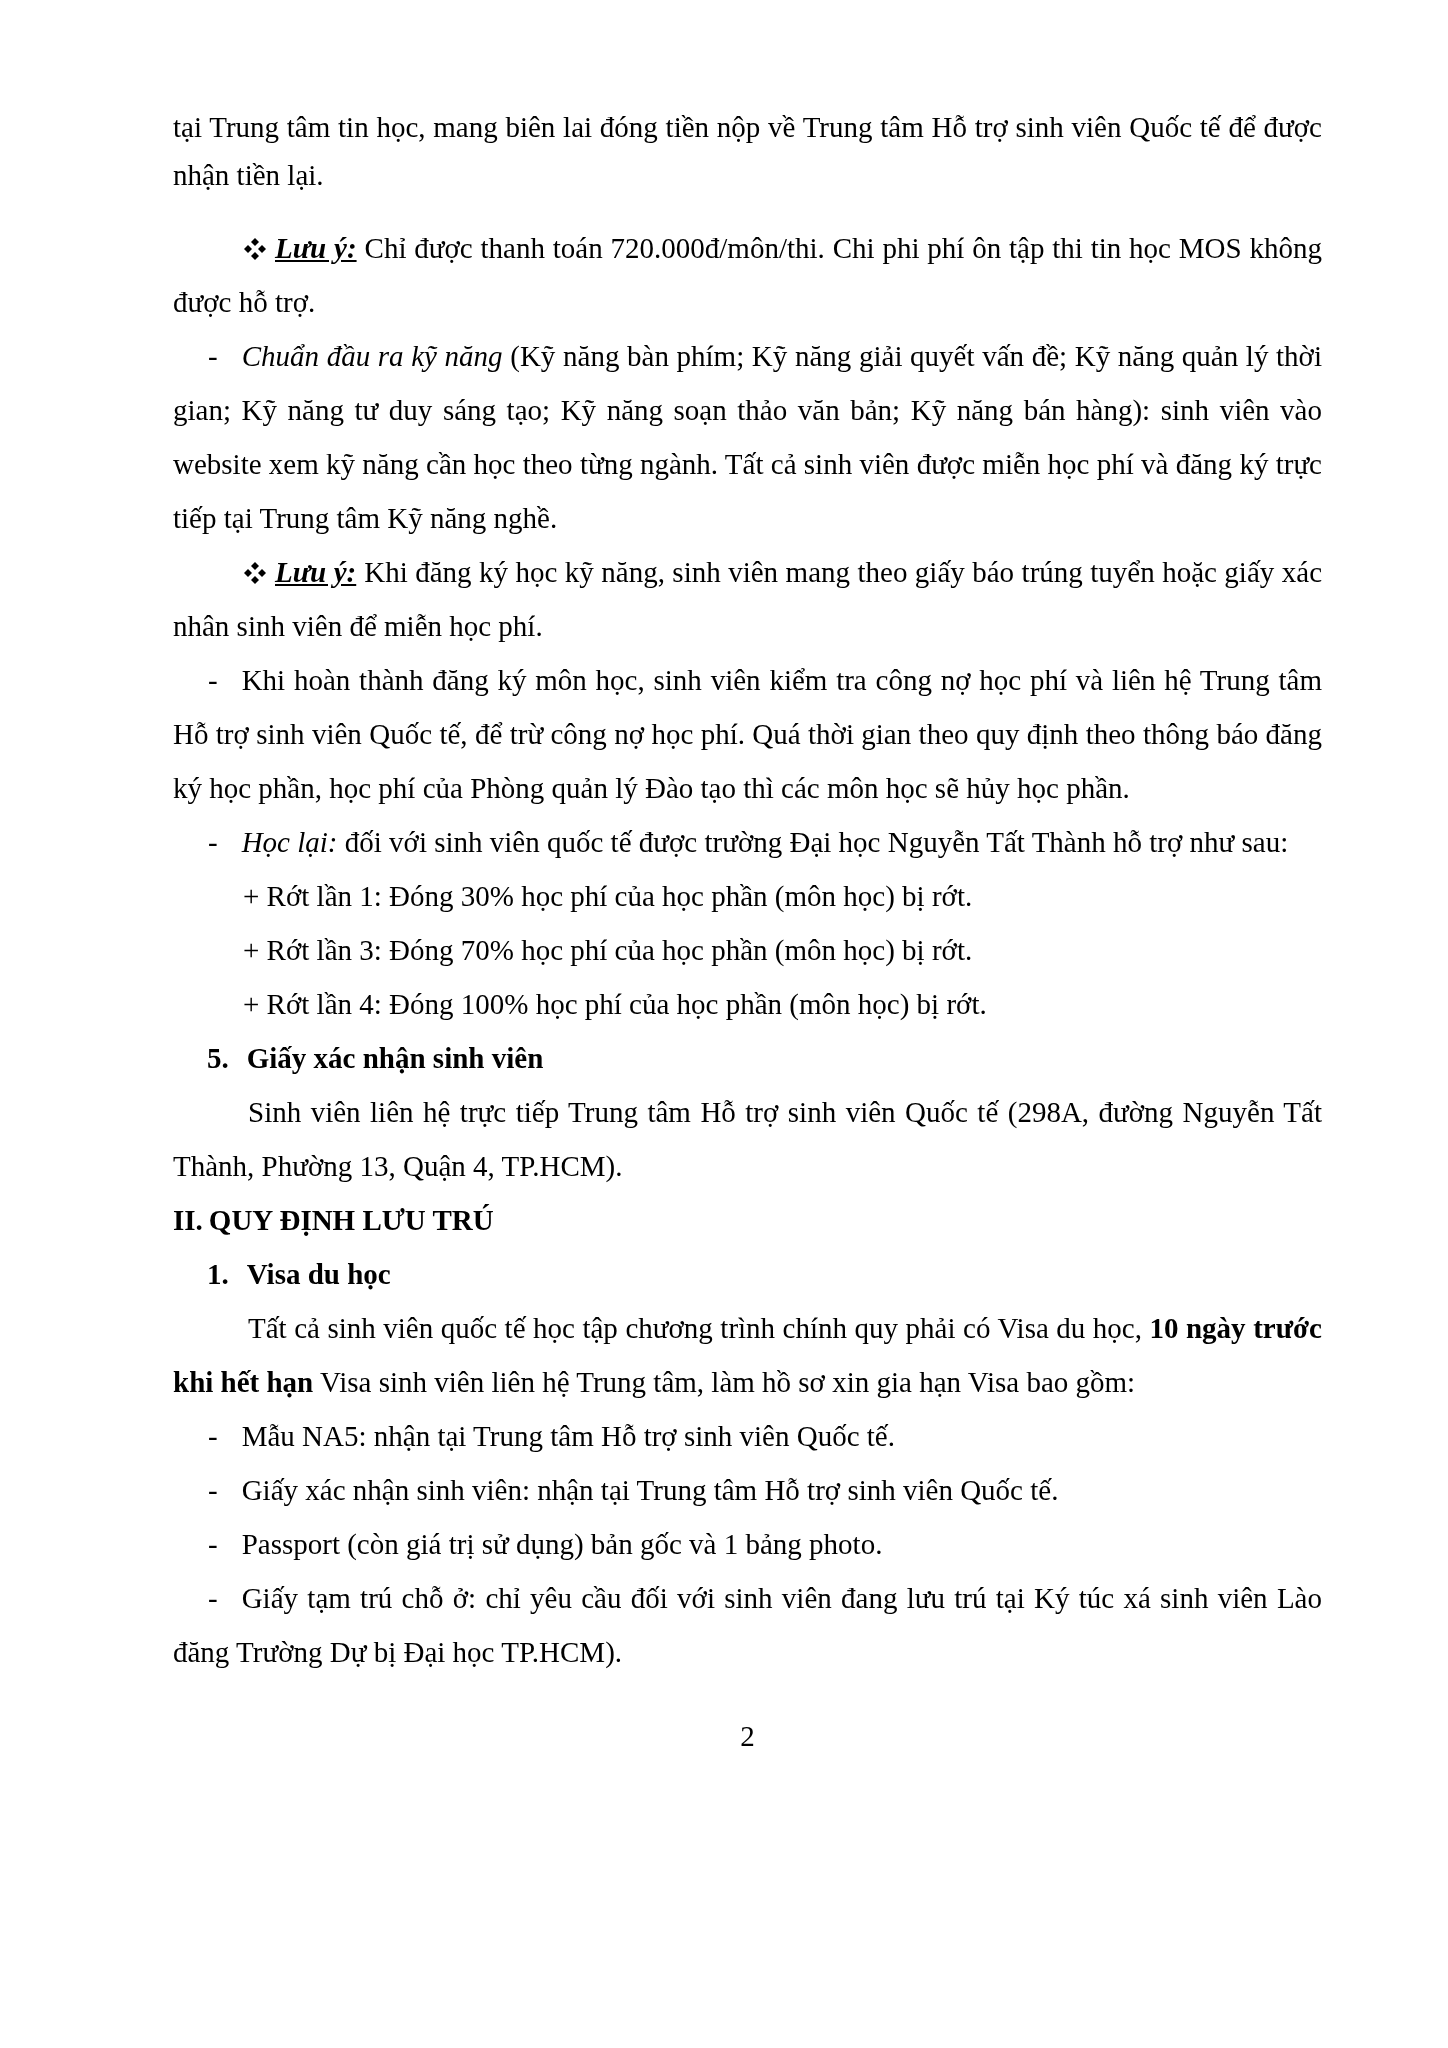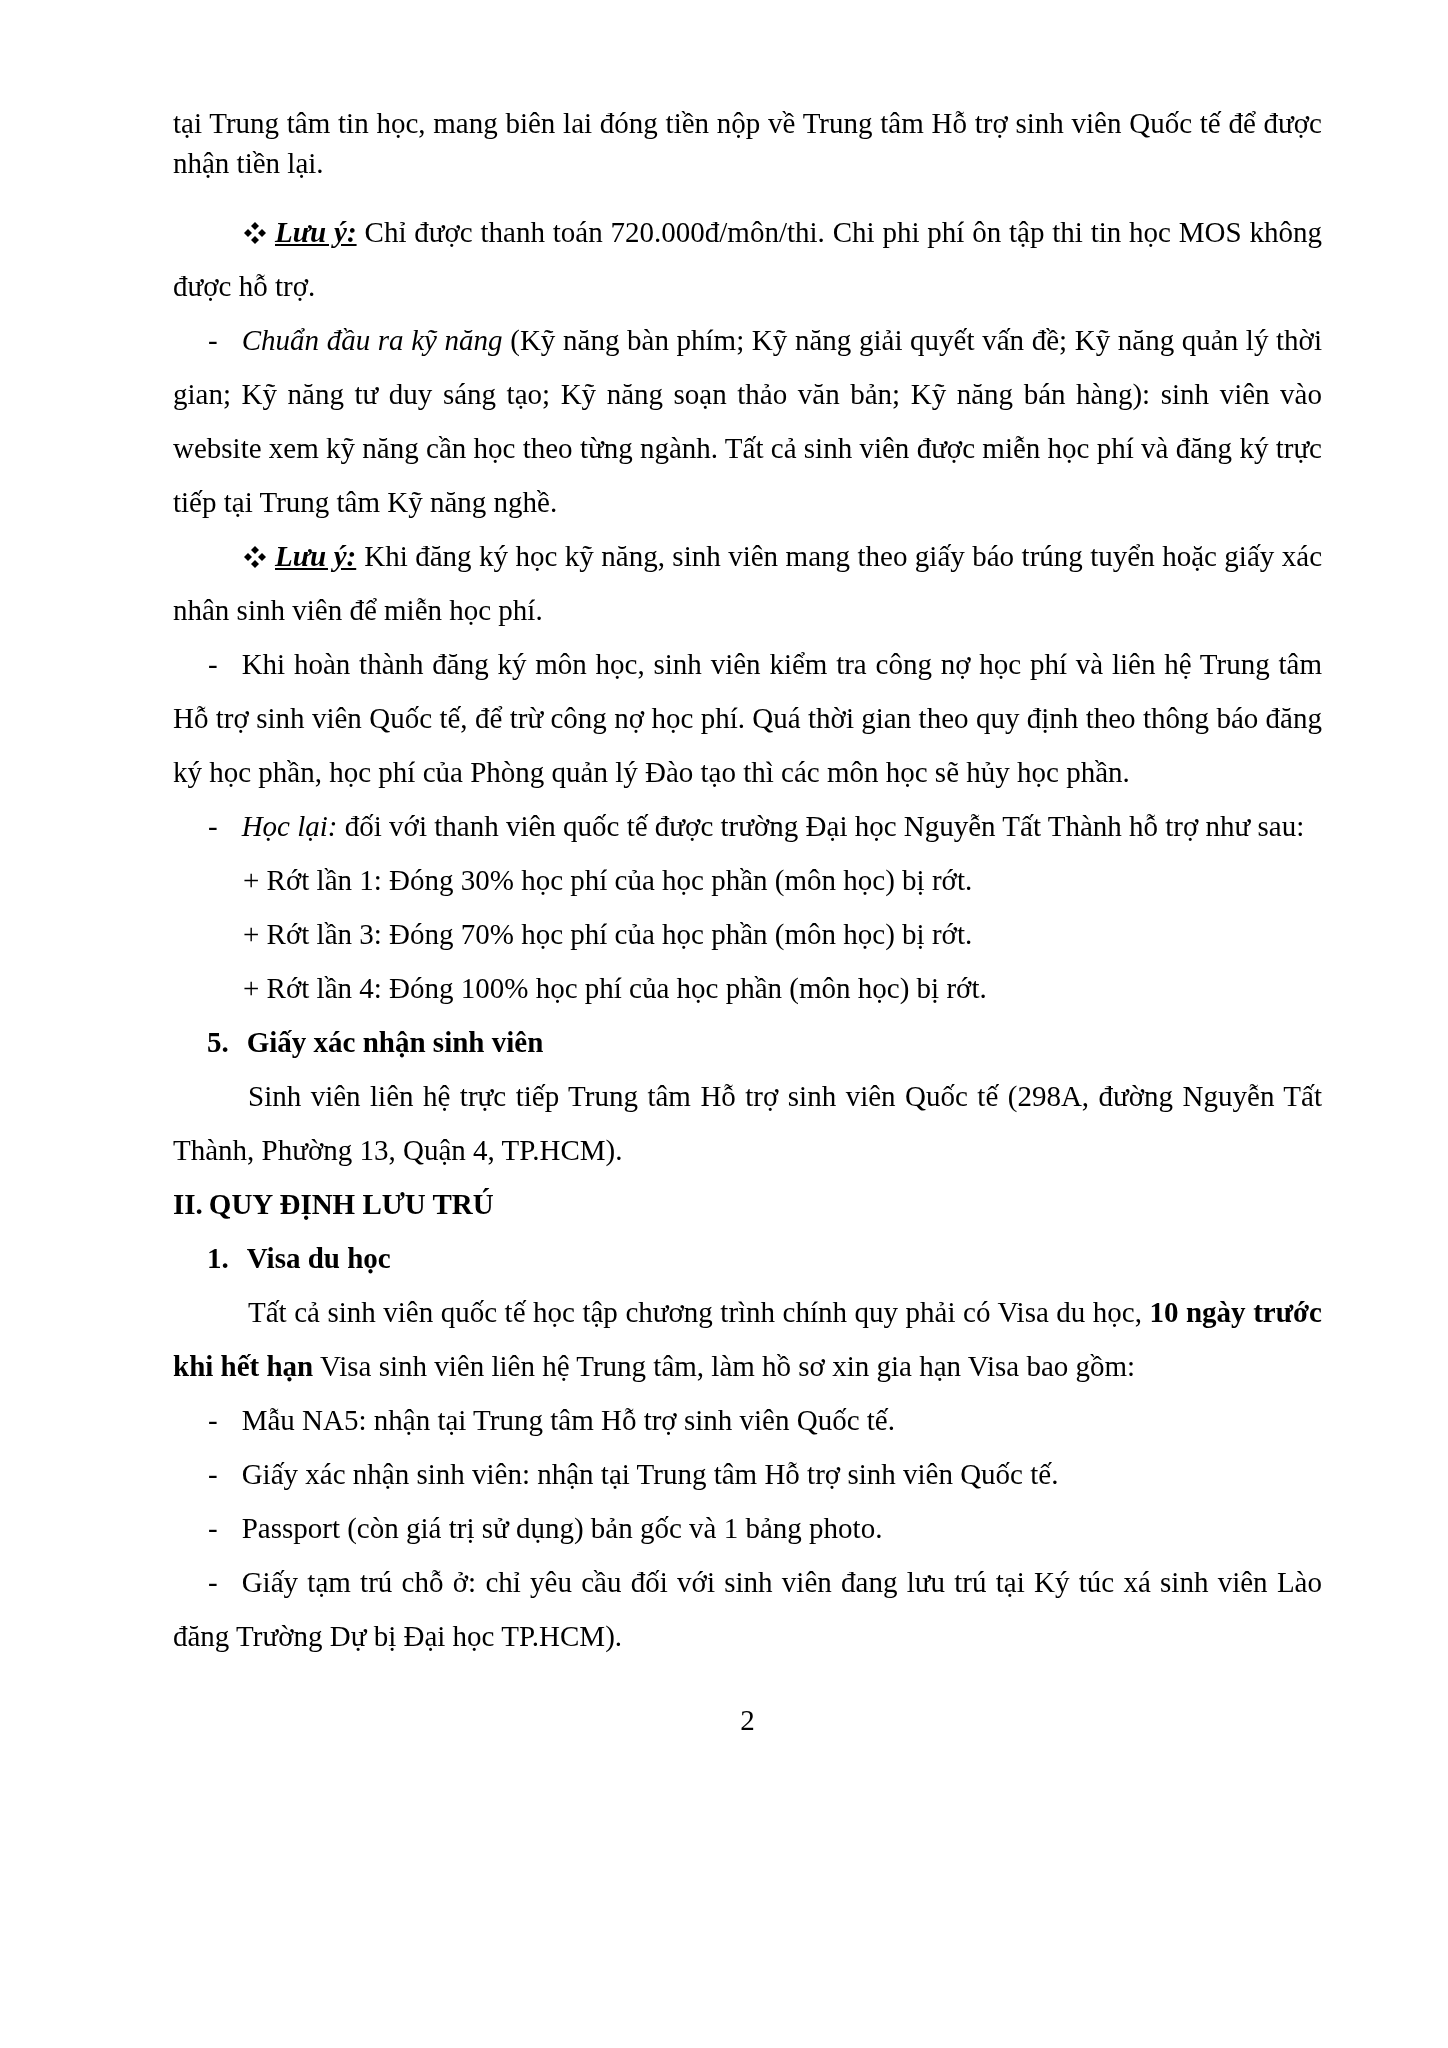--- a/index.html
+++ b/index.html
@@ -12,21 +12,21 @@
     overflow: hidden;
     font-family: "Liberation Serif", "DejaVu Serif", serif;
   }
   .content {
     padding: 103px 126px 0 173px;
     font-size: 29px;
     line-height: 54px;
     text-align: justify;
   }
   .p { margin: 0; }
-  .p-tight { line-height: 40px; }
+  .p-tight { line-height: 48px; }
   .mt-note { margin-top: 22px; }
   .indent-sm   { text-indent: 35px; }
   .indent-head { text-indent: 34px; }
   .indent-lg   { text-indent: 75px; }
   .indent-plus { text-indent: 70px; }
   .heading { font-weight: bold; }
   .num     { margin-right: 18px; }
   .num-ii  { margin-right: 6px; }
   .dash    { margin-right: 24px; }
   .luuy {
@@ -76,21 +76,21 @@
             <path fill="#000000" d="M12 1 L16 5 L12 9 L8 5 Z M5 8 L9 12 L5 16 L1 12 Z M19 8 L23 12 L19 16 L15 12 Z M12 15 L16 19 L12 23 L8 19 Z"></path>
           </svg></span><span class="luuy">Lưu ý:</span><span>Khi đăng ký học kỹ năng, sinh viên mang theo giấy báo trúng tuyển hoặc giấy xác nhân sinh viên để miễn học phí.</span>
     </p>
 
 
     <p class="p indent-sm">
       <span class="dash">-</span><span>Khi hoàn thành đăng ký môn học, sinh viên kiểm tra công nợ học phí và liên hệ Trung tâm Hỗ trợ sinh viên Quốc tế, để trừ công nợ học phí. Quá thời gian theo quy định theo thông báo đăng ký học phần, học phí của Phòng quản lý Đào tạo thì các môn học sẽ hủy học phần.</span>
     </p>
 
     <p class="p indent-sm">
-      <span class="dash">-</span><span class="italic">Học lại:</span><span> đối với thanh viên quốc tế được trường Đại học Nguyễn Tất Thành hỗ trợ như sau:</span>
+      <span class="dash">-</span><span class="italic">Học lại:</span><span> đối với sinh viên quốc tế được trường Đại học Nguyễn Tất Thành hỗ trợ như sau:</span>
     </p>
 
     <p class="p indent-plus">+ Rớt lần 1: Đóng 30% học phí của học phần (môn học) bị rớt.</p>
     <p class="p indent-plus">+ Rớt lần 3: Đóng 70% học phí của học phần (môn học) bị rớt.</p>
     <p class="p indent-plus">+ Rớt lần 4: Đóng 100% học phí của học phần (môn học) bị rớt.</p>
 
 
     <p class="p heading indent-head">
       <span class="num">5.</span><span>Giấy xác nhận sinh viên</span>
     </p>

